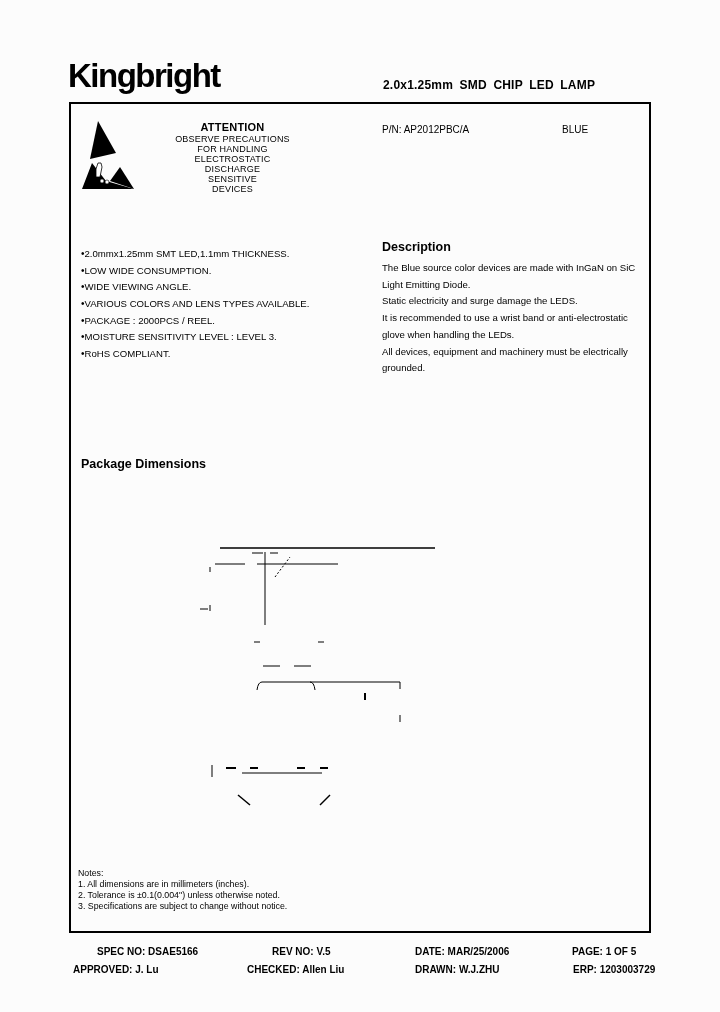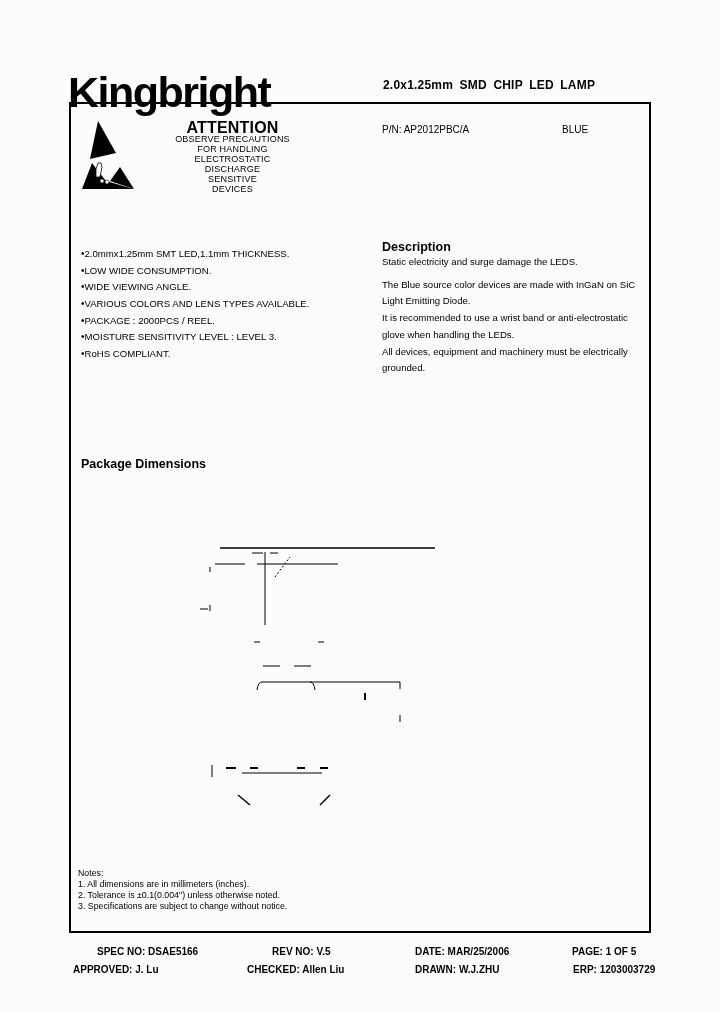--- a/index.html
+++ b/index.html
@@ -2,28 +2,28 @@
 <html><head>
 <meta charset="utf-8">
 <style>
   html, body { margin: 0; padding: 0; }
   body {
     width: 720px; height: 1012px; background: #fcfcfc; position: relative;
     font-family: "Liberation Sans", sans-serif; color: #000; overflow: hidden;
   }
   .abs { position: absolute; }
   .logo {
-    left: 68px; top: 72px; font-family: "Liberation Sans", sans-serif;
-    font-weight: bold; font-size: 43px; letter-spacing: -1.5px; line-height: 40px;
+    left: 68px; top: 56px; font-family: "Liberation Sans", sans-serif;
+    font-weight: bold; font-size: 33px; letter-spacing: -1.5px; line-height: 40px;
   }
   .doc-title { left: 383px; top: 78px; font-size: 12px; font-weight: bold; word-spacing: 3px; letter-spacing: 0.2px; }
   .frame { left: 69px; top: 102px; width: 578px; height: 827px; border: 2px solid #000; }
   .esd { left: 80px; top: 119px; width: 56px; height: 72px; }
   .attention { left: 170px; top: 121px; width: 125px; text-align: center; font-size: 9px; line-height: 10px; letter-spacing: 0.2px; }
-  .attention .head { font-weight: bold; font-size: 16px; line-height: 13px; }
+  .attention .head { font-weight: bold; font-size: 11px; line-height: 13px; }
   .pn { left: 382px; top: 124px; font-size: 10px; }
   .color { left: 562px; top: 124px; font-size: 10px; }
   .section-h { font-weight: bold; font-size: 12.5px; }
   .feat { left: 81px; top: 240px; }
   .feat ul { list-style: none; margin: 6px 0 0 0; padding: 0; font-size: 9.6px; }
   .feat li { height: 16.7px; line-height: 16.7px; }
   .feat li::before { content: "\2022"; font-size: 10px; }
   .desc { left: 382px; top: 240px; width: 258px; }
   .desc p { margin: 6px 0 0 0; font-size: 9.6px; line-height: 16.7px; }
   .pkg { left: 81px; top: 457px; }
@@ -68,22 +68,22 @@
     <li>WIDE  VIEWING  ANGLE.</li>
     <li>VARIOUS  COLORS  AND  LENS  TYPES AVAILABLE.</li>
     <li>PACKAGE : 2000PCS / REEL.</li>
     <li>MOISTURE SENSITIVITY LEVEL : LEVEL 3.</li>
     <li>RoHS COMPLIANT.</li>
   </ul>
 </div>
 
 <div class="abs desc">
   <div class="section-h">Description</div>
+  <p>The Blue source color devices are made with InGaN on SiC Light Emitting Diode.</p>
   <p style="margin-top:0">Static electricity and surge damage the LEDS.</p>
-  <p>The Blue source color devices are made with InGaN on SiC Light Emitting Diode.</p>
   <p style="margin-top:0">It is recommended to use a wrist band or anti-electrostatic glove when handling the LEDs.</p>
   <p style="margin-top:0">All devices, equipment and machinery  must be electrically grounded.</p>
 </div>
 
 <div class="abs pkg section-h">Package Dimensions</div>
 
 <svg class="abs diagram" viewBox="0 0 270 330" fill="none" stroke="#000" stroke-width="1">
 
   <line x1="220" y1="23" x2="435" y2="23" transform="translate(-190,0)"></line>
   <line x1="30" y1="23" x2="245" y2="23"></line>

